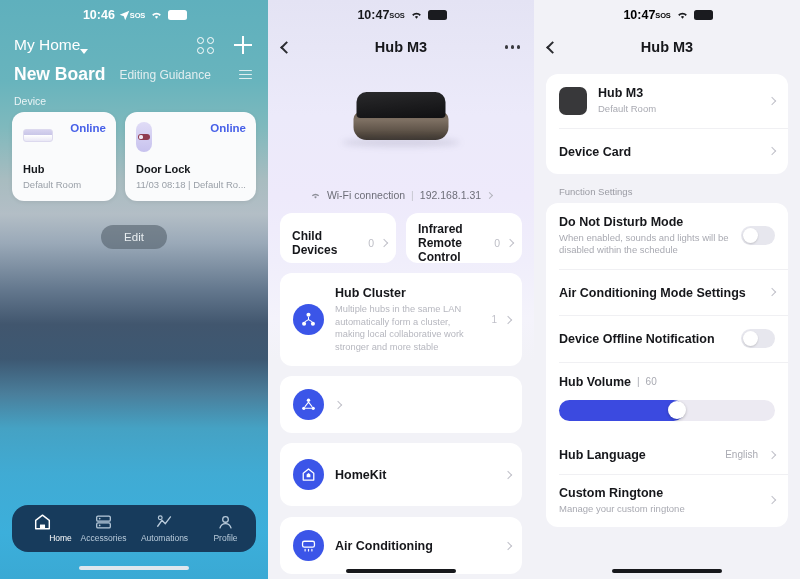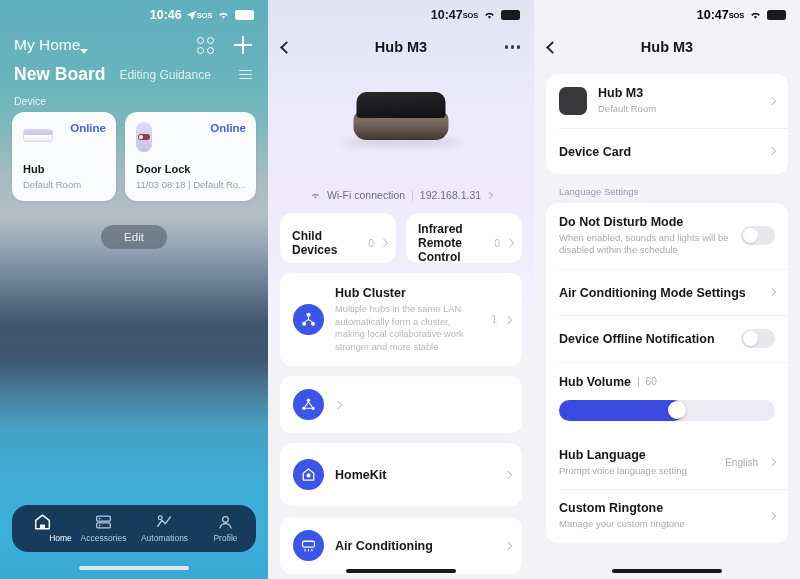--- a/index.html
+++ b/index.html
@@ -25,21 +25,21 @@
         #41566e 56%,
         #3d5872 62%,
         #4a7e9b 68%,
         #45a2c4 74%,
         #40abd4 82%,
         #3cafdb 92%,
         #3aa9d4 100%);
   }
   .statusbar {
     height: 30px; display: flex; align-items: center;
-    justify-content: flex-end; padding: 0 14px 0 16px;
+    justify-content: center; padding: 0 14px 0 16px;
     font-size: 12.5px; font-weight: bold;
   }
   .sb-left { display: flex; align-items: center; gap: 4px; }
   .sb-right { display: flex; align-items: center; gap: 5px; }
   .sos { font-size: 7.5px; font-weight: bold; letter-spacing: -.2px; }
   .batt { width: 19px; height: 10px; border-radius: 2.5px; position: relative; }
   .p1txt { color: #fff; }
   .p1txt .batt { background: #fff; }
 
   .p1-toolbar {
@@ -426,21 +426,21 @@
             <span class="g-sub" style="display:block">Default Room</span>
           </span>
           <span class="chev"></span>
         </div>
         <div class="g-row" style="padding-top:14px;padding-bottom:14px;">
           <span class="g-main"><span class="g-title">Device Card</span></span>
           <span class="chev"></span>
         </div>
       </div>
 
-      <div class="sec-label">Language Settings</div>
+      <div class="sec-label">Function Settings</div>
 
       <div class="group">
         <div class="g-row">
           <span class="g-main">
             <span class="g-title" style="display:block">Do Not Disturb Mode</span>
             <span class="g-sub" style="display:block">When enabled, sounds and lights will be disabled within the schedule</span>
           </span>
           <span class="toggle"></span>
         </div>
         <div class="g-row" style="padding-top:14px;padding-bottom:14px;">
@@ -458,21 +458,20 @@
             <span class="g-val">60</span>
           </div>
           <div class="slider">
             <div class="slider-fill" style="width: 58%;"></div>
             <div class="slider-knob" style="left: calc(58% - 16px);"></div>
           </div>
         </div>
         <div class="g-row">
           <span class="g-main">
             <span class="g-title" style="display:block">Hub Language</span>
-            <span class="g-sub" style="display:block">Prompt voice language setting</span>
           </span>
           <span class="g-val">English</span>
           <span class="chev"></span>
         </div>
         <div class="g-row">
           <span class="g-main">
             <span class="g-title" style="display:block">Custom Ringtone</span>
             <span class="g-sub" style="display:block">Manage your custom ringtone</span>
           </span>
           <span class="chev"></span>

